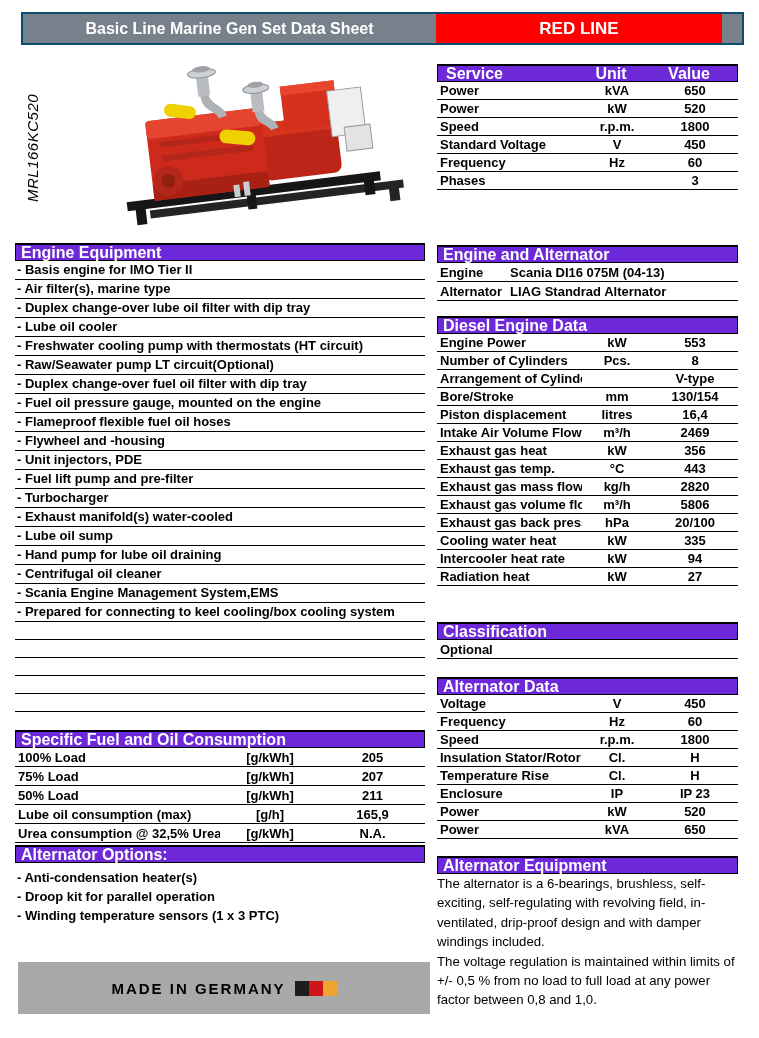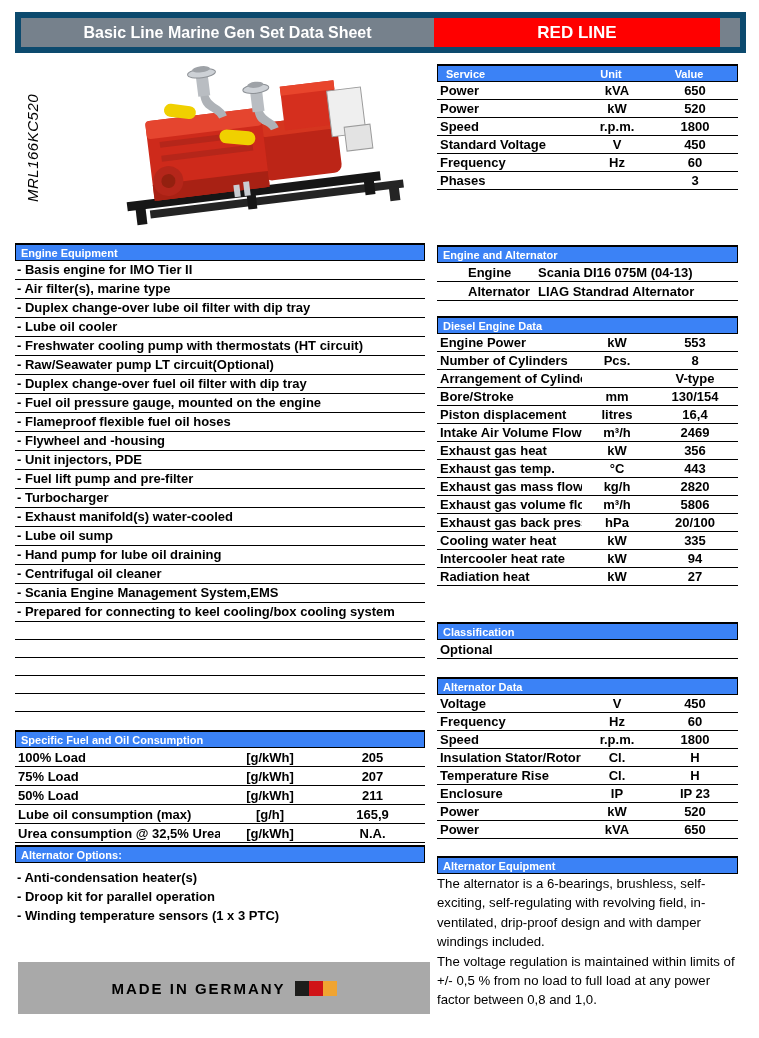--- a/index.html
+++ b/index.html
@@ -1,52 +1,52 @@
 <!DOCTYPE html>
 <html><head>
 <meta charset="utf-8">
 <style>
   html,body{margin:0;padding:0;background:#fff;}
   .page{position:relative;width:759px;height:1038px;background:#fff;overflow:hidden;
         font-family:"Liberation Sans",sans-serif;color:#000;}
 
   
-  .topbar{position:absolute;left:15px;top:12px;width:719px;height:29px;
-          background:#76818C;border:6px solid #0c4a6e;display:flex;}
+  .topbar{position:absolute;left:21px;top:12px;width:719px;height:29px;
+          background:#76818C;border:2px solid #0c4a6e;display:flex;}
   .topbar-title{width:413px;text-align:center;color:#fff;font-weight:bold;
                 font-size:16px;line-height:29px;}
   .topbar-badge{width:286px;background:#FF0000;color:#fff;font-weight:bold;
                 font-size:17px;line-height:29px;text-align:center;}
   .topbar-cap{flex:1;background:#76818C;}
 
   
   .model-label{position:absolute;left:24px;top:202px;width:132px;
                transform:rotate(-90deg);transform-origin:0 0;
                font-style:italic;font-size:15px;letter-spacing:.5px;white-space:nowrap;}
 
   
   .genset{position:absolute;left:92px;top:56px;width:332px;height:178px;}
 
   
-  .sechead{background:#3b82f6;color:#fff;font-weight:bold;font-size:11px;
+  .sechead{background:#6d28d9;color:#fff;font-weight:bold;font-size:16px;
            height:18px;line-height:16px;padding:0 5px;box-sizing:border-box;
            border:1px solid #000;border-top:2px solid #000;}
 
   
   .trow{display:flex;align-items:center;border-bottom:1.5px solid #000;
         font-size:13px;font-weight:bold;box-sizing:border-box;}
   .h19{height:19px;} .h18{height:18px;}
   .cell-label{flex:1;padding-left:3px;white-space:nowrap;overflow:hidden;}
 
   
   .rtable{position:absolute;left:437px;width:301px;}
   .rtable .cell-unit{width:70px;text-align:center;}
   .rtable .cell-value{width:86px;text-align:center;}
   .rtable .thead{display:flex;align-items:center;}
-  .kv .cell-k{width:66px;padding-left:3px;margin-left:28px;}
+  .kv .cell-k{width:66px;padding-left:3px;}
   .kv .cell-v{flex:1;padding-left:4px;white-space:nowrap;}
 
   
   .ltable{position:absolute;left:15px;width:410px;}
   .ltable .cell-unit{width:100px;text-align:center;}
   .ltable .cell-value{width:105px;text-align:center;}
   .eq-row{height:19px;line-height:18px;border-bottom:1.5px solid #000;
           font-size:13px;font-weight:bold;padding-left:2px;box-sizing:border-box;
           white-space:nowrap;overflow:hidden;}
   .eq-empty{height:17px;border-bottom:1.5px solid #000;}

